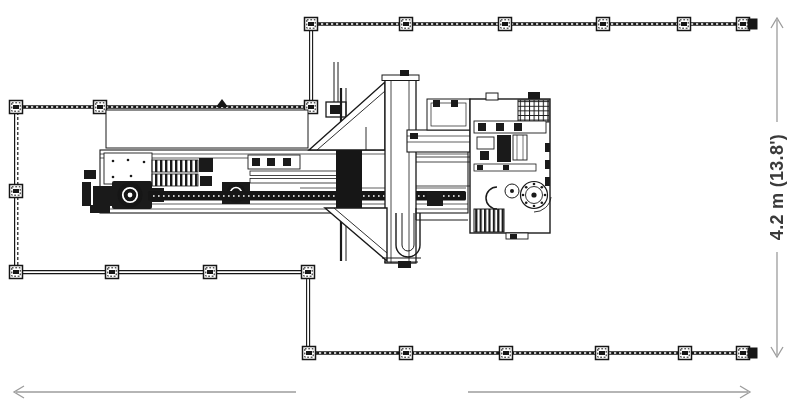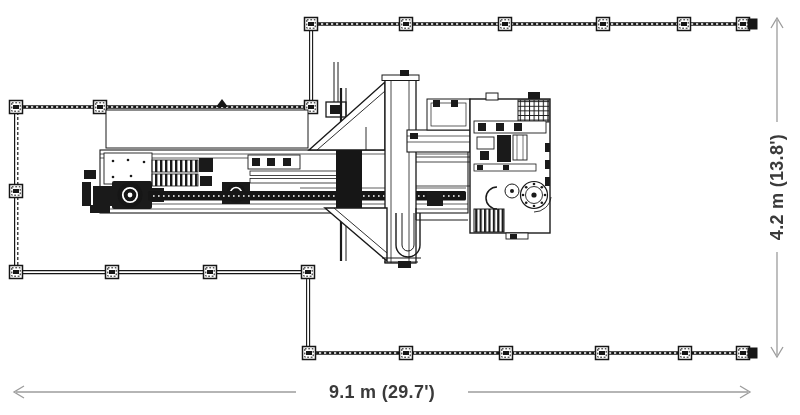--- a/index.html
+++ b/index.html
@@ -254,17 +254,16 @@
 
       <g>
         <line x1="777" y1="20" x2="777" y2="122"></line>
         <line x1="777" y1="252" x2="777" y2="355"></line>
         <path d="M771,28 L777,18 L783,28"></path>
         <path d="M771,347 L777,357 L783,347"></path>
       </g>
     </g>
   </svg>
 
-  <div class="dim-label horizontal">9.1 m (29.7')</div>
 
   <div class="dim-label vertical">4.2 m (13.8')</div>
 
 </div>
 
 </body></html>

